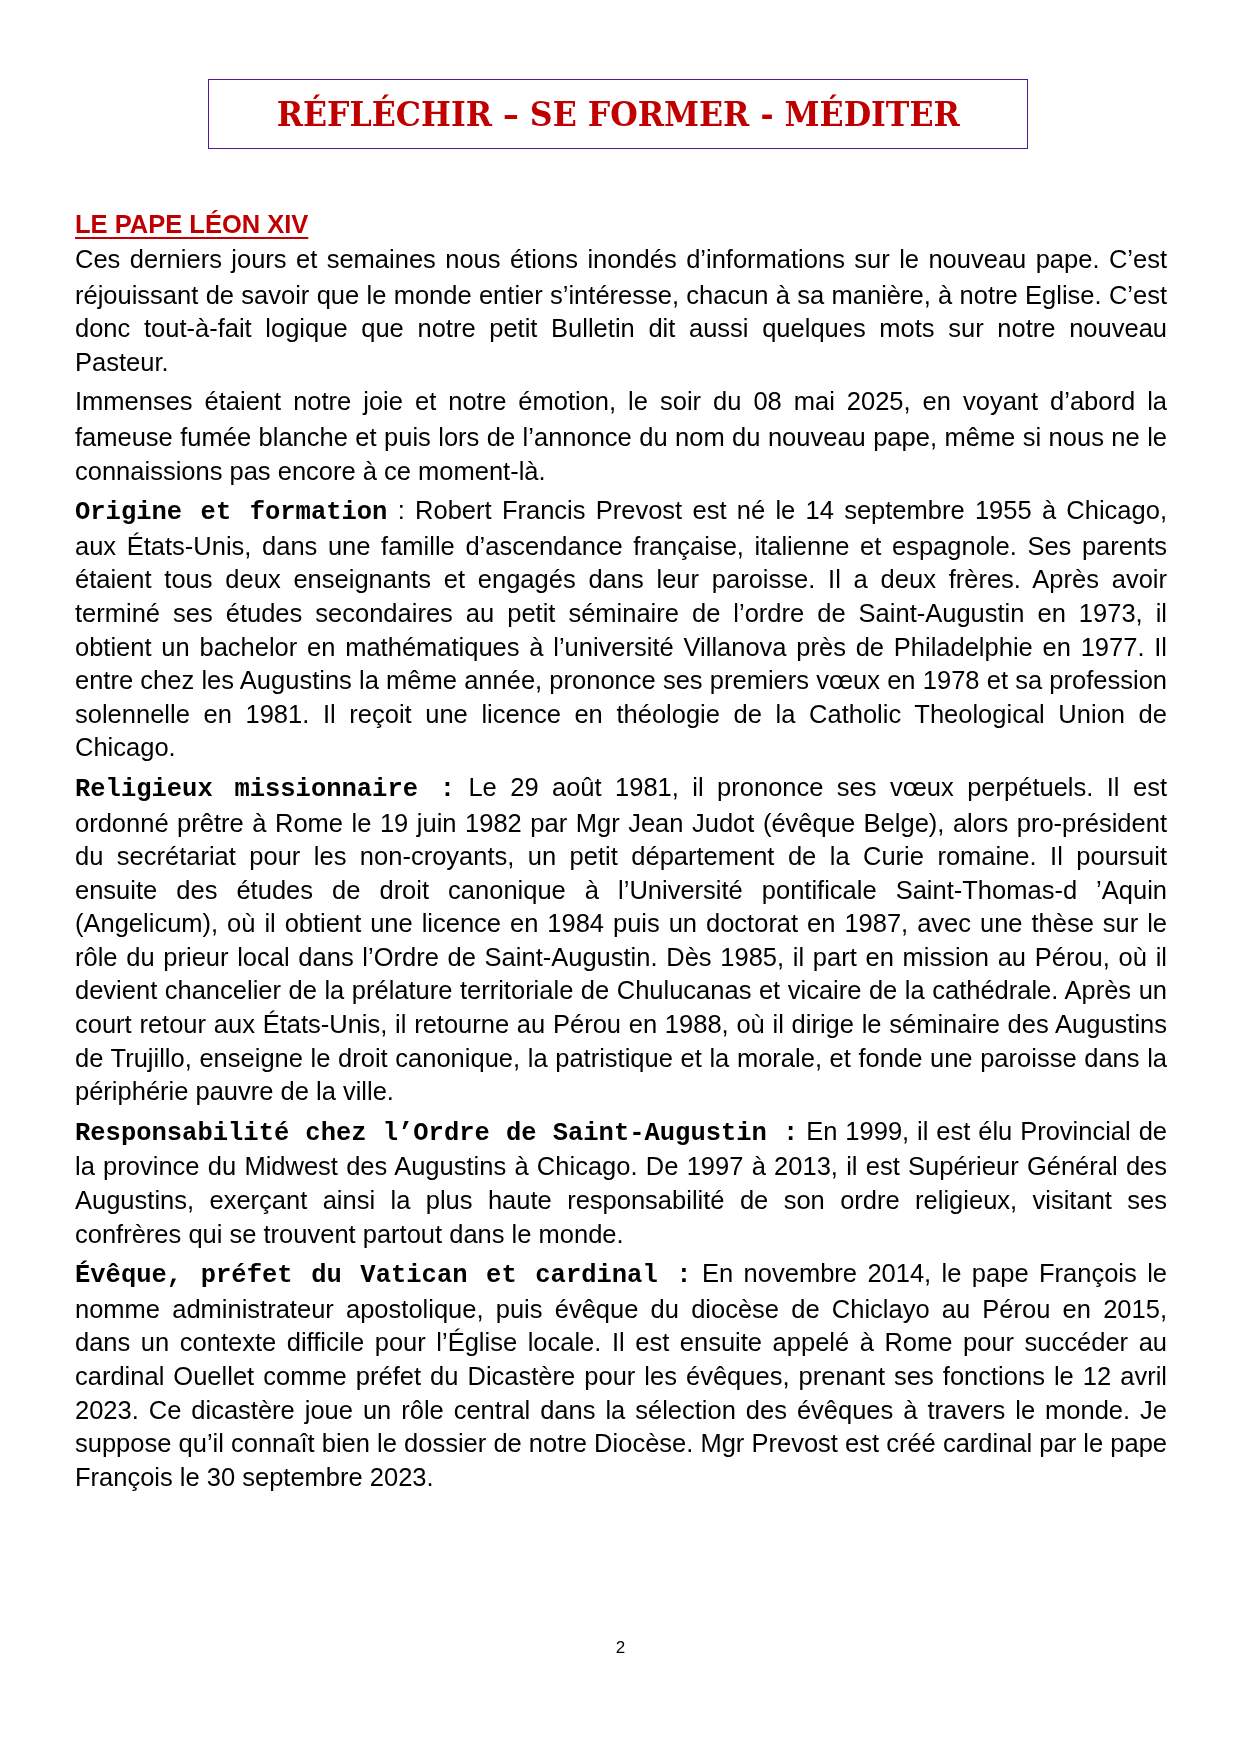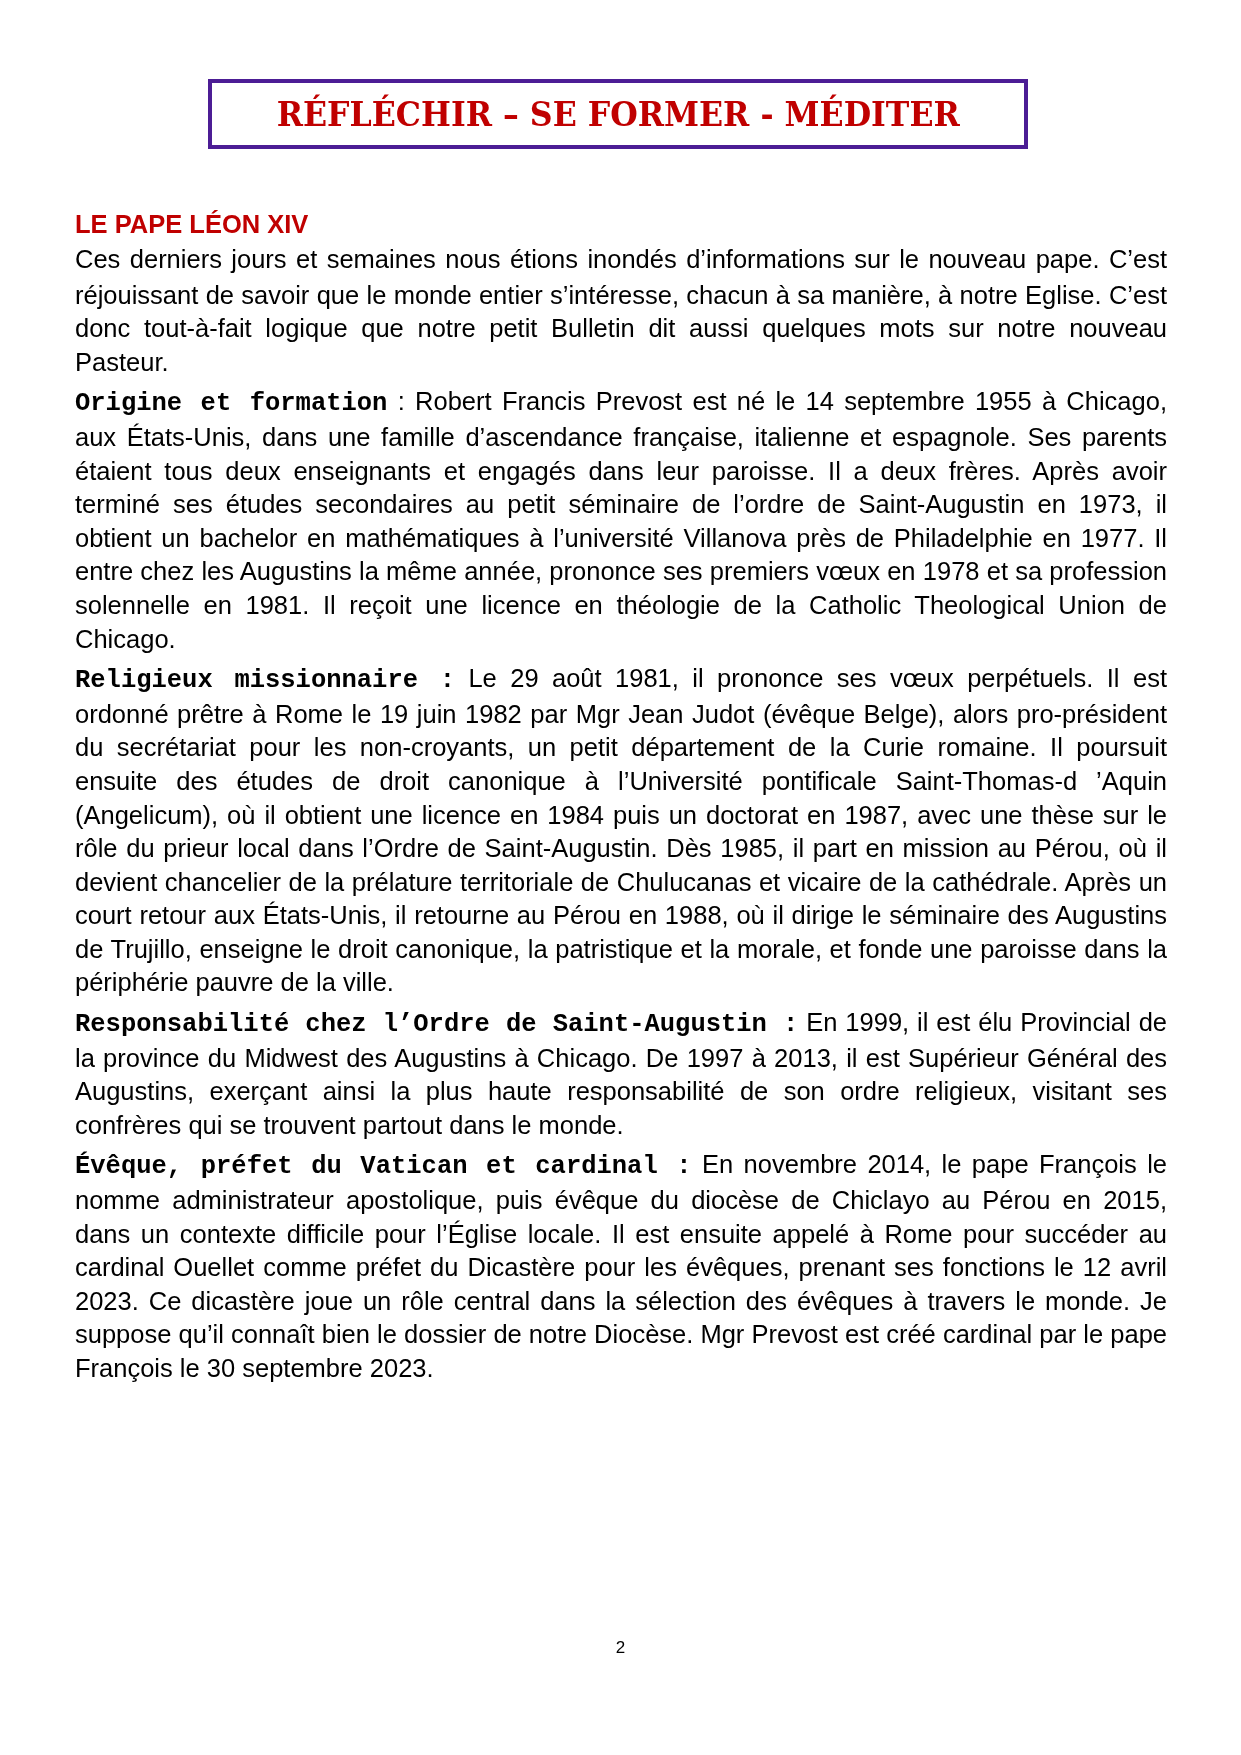--- a/index.html
+++ b/index.html
@@ -13,21 +13,21 @@
       position: relative;
       overflow: hidden;
       color: #000000;
     }
     .title-box {
       position: absolute;
       left: 208px;
       top: 79px;
       width: 820px;
       height: 70px;
-      border: 4px solid #4c1d95;
+      border: 1px solid #4c1d95;
       box-sizing: border-box;
       display: flex;
       align-items: center;
       justify-content: center;
     }
     .title-text {
       font-family: "DejaVu Serif", "Liberation Serif", serif;
       font-weight: bold;
       font-size: 34px;
       color: #c00000;
@@ -42,20 +42,21 @@
       width: 1092px;
       font-family: "Liberation Sans", sans-serif;
       font-size: 25.5px;
       line-height: 33.6px;
     }
     .section-heading {
       font-family: "Liberation Sans", sans-serif;
       font-weight: bold;
       font-size: 25.5px;
       color: #c00000;
+      text-decoration: underline;
       text-decoration-thickness: 2px;
       text-underline-offset: 4px;
       margin: 0 0 2px 0;
       line-height: 33px;
     }
     .para {
       margin: 0 0 6px 0;
       text-align: justify;
       text-align-last: left;
     }
@@ -80,20 +81,23 @@
   <span class="title-text">RÉFLÉCHIR – SE FORMER - MÉDITER</span>
 </div>
 
 <div class="content">
   <div class="section-heading">LE PAPE LÉON XIV</div>
 
   <p class="para">
     <span class="lead"></span><span>Ces derniers jours et semaines nous étions inondés d’informations sur le nouveau pape. C’est réjouissant de savoir que le monde entier s’intéresse, chacun à sa manière, à notre Eglise. C’est donc tout-à-fait logique que notre petit Bulletin dit aussi quelques mots sur notre nouveau Pasteur.</span>
   </p>
 
+  <p class="para">
+    <span class="lead"></span><span>Immenses étaient notre joie et notre émotion, le soir du 08 mai 2025, en voyant d’abord la fameuse fumée blanche et puis lors de l’annonce du nom du nouveau pape, même si nous ne le connaissions pas encore à ce moment-là.</span>
+  </p>
 
 
   <p class="para">
     <span class="lead">Origine et formation</span><span> : Robert Francis Prevost est né le 14 septembre 1955 à Chicago, aux États-Unis, dans une famille d’ascendance française, italienne et espagnole. Ses parents étaient tous deux enseignants et engagés dans leur paroisse. Il a deux frères. Après avoir terminé ses études secondaires au petit séminaire de l’ordre de Saint-Augustin en 1973, il obtient un bachelor en mathématiques à l’université Villanova près de Philadelphie en 1977. Il entre chez les Augustins la même année, prononce ses premiers vœux en 1978 et sa profession solennelle en 1981. Il reçoit une licence en théologie de la Catholic Theological Union de Chicago.</span>
   </p>
 
   <p class="para">
     <span class="lead">Religieux missionnaire :</span><span> Le 29 août 1981, il prononce ses vœux perpétuels. Il est ordonné prêtre à Rome le 19 juin 1982 par Mgr Jean Judot (évêque Belge), alors pro-président du secrétariat pour les non-croyants, un petit département de la Curie romaine. Il poursuit ensuite des études de droit canonique à l’Université pontificale Saint-Thomas-d ’Aquin (Angelicum), où il obtient une licence en 1984 puis un doctorat en 1987, avec une thèse sur le rôle du prieur local dans l’Ordre de Saint-Augustin. Dès 1985, il part en mission au Pérou, où il devient chancelier de la prélature territoriale de Chulucanas et vicaire de la cathédrale. Après un court retour aux États-Unis, il retourne au Pérou en 1988, où il dirige le séminaire des Augustins de Trujillo, enseigne le droit canonique, la patristique et la morale, et fonde une paroisse dans la périphérie pauvre de la ville.</span>
   </p>
 

